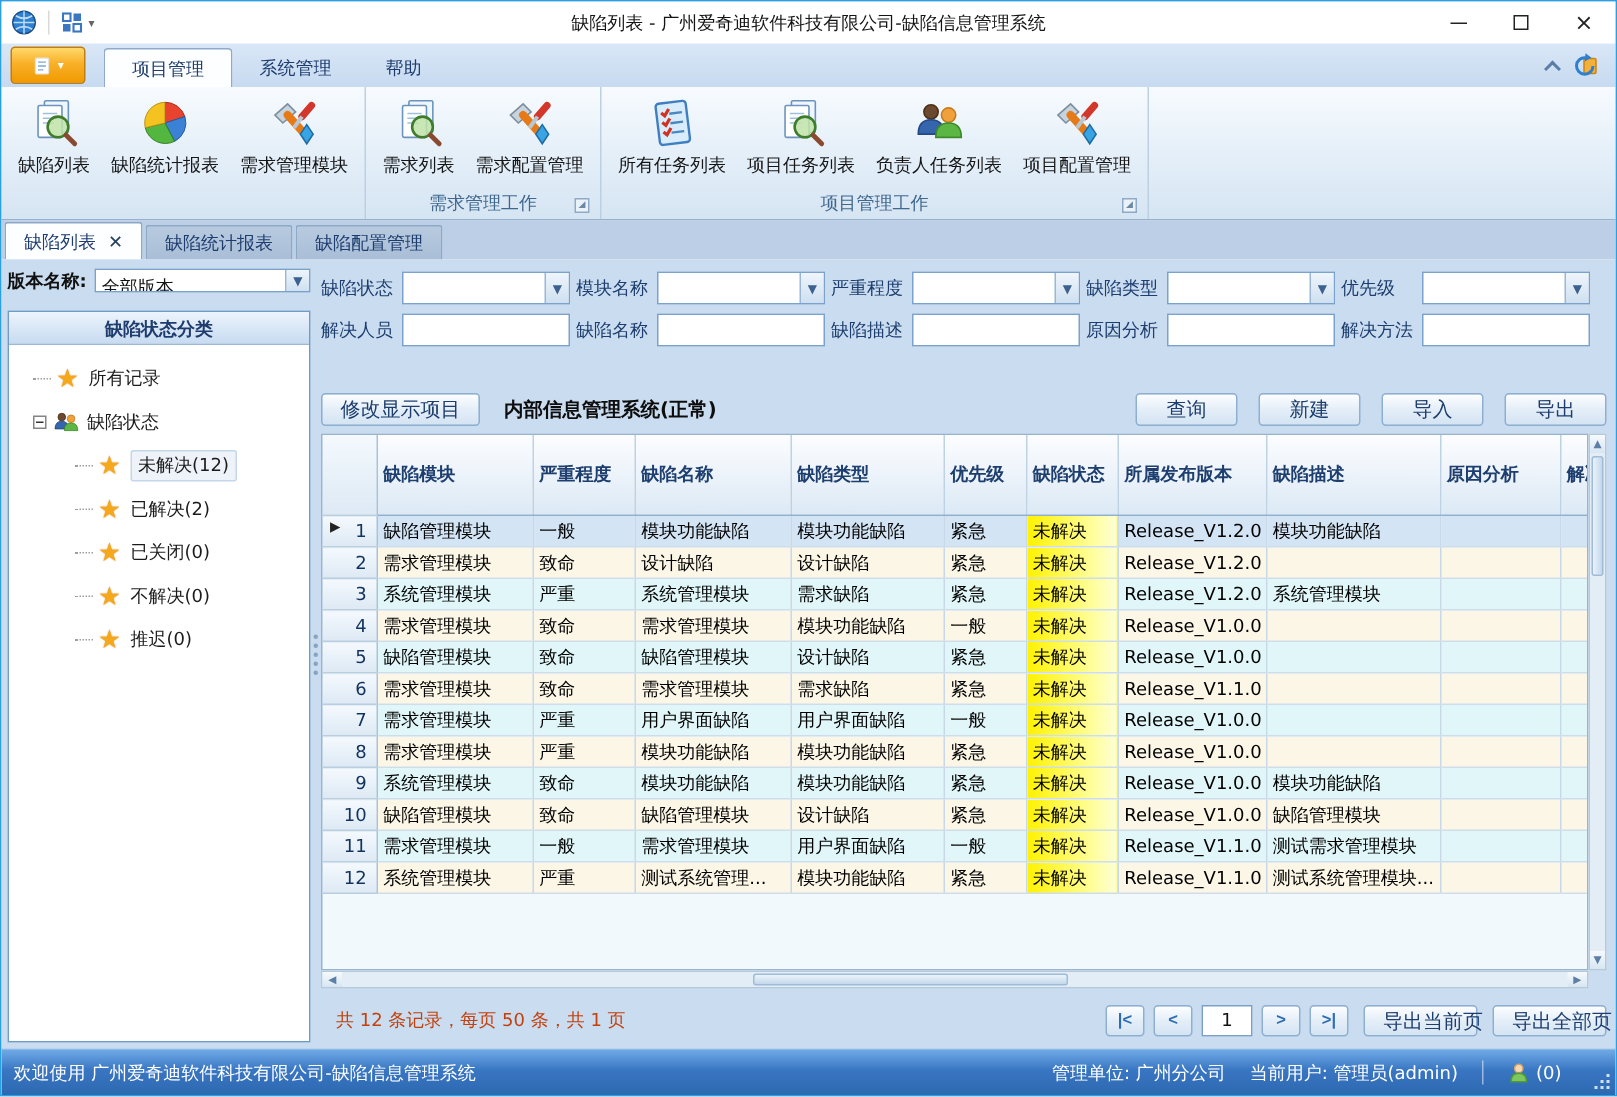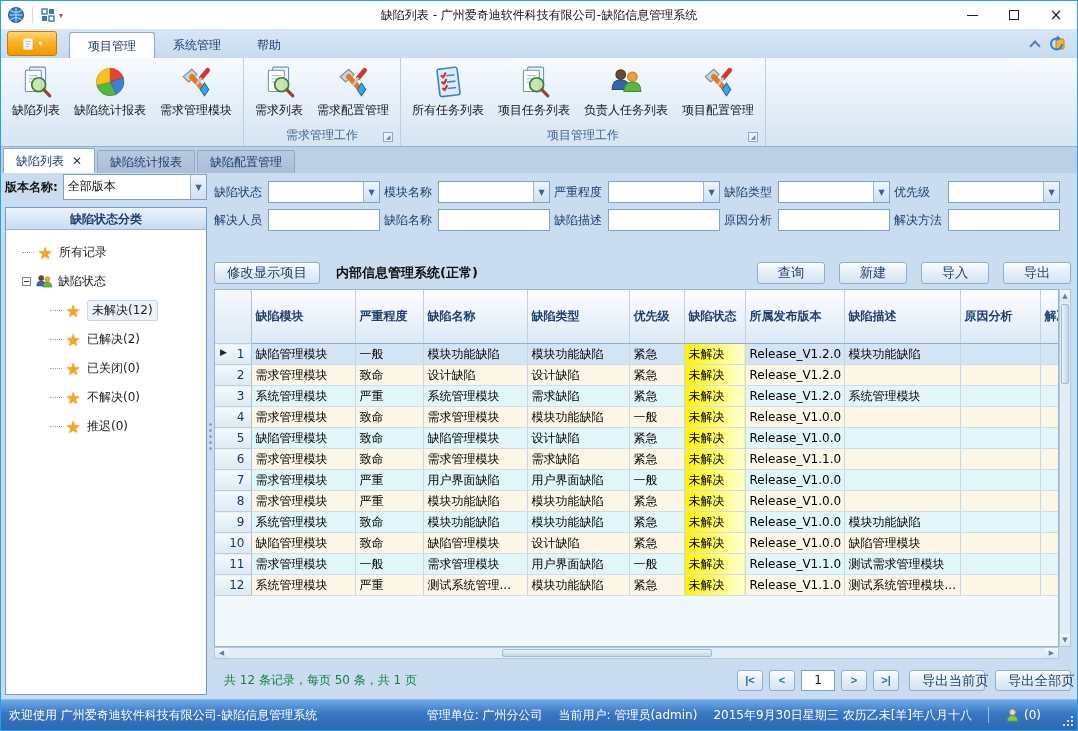--- a/index.html
+++ b/index.html
@@ -51,21 +51,21 @@
   .dtab.active{background:#fdfeff;height:25px;}
   .dtab .close{margin-left:8px;color:#27415f;font-size:12px;line-height:1;}
 
   
   .main{position:absolute;left:0;top:172px;right:0;bottom:31px;background:#cadcf0;}
 
   
   .left-panel{position:absolute;left:4px;top:2px;width:202px;bottom:4px;}
   .version-row{display:flex;align-items:center;height:24px;}
   .version-label{font-weight:bold;color:#111;margin-right:5px;white-space:nowrap;}
-  .combo{flex:1;height:26px;background:#fff;border:1px solid #7ba2cc;display:flex;}
+  .combo{flex:1;height:16px;background:#fff;border:1px solid #7ba2cc;display:flex;}
   .combo-val{flex:1;padding:3px 4px;color:#111;white-space:nowrap;overflow:hidden;}
   .combo-btn{width:16px;background:linear-gradient(#eef5fc,#cfe0f0);border-left:1px solid #9ab7d6;
     color:#3c618f;font-size:8px;display:flex;align-items:center;justify-content:center;}
   .tree-box{position:absolute;left:0;top:32px;right:0;bottom:0;background:#fff;border:1px solid #6f9bc8;}
   .tree-header{height:22px;line-height:22px;text-align:center;font-weight:bold;color:#1e3c6e;
     background:linear-gradient(#ecf4fc,#c7dbf1);border-bottom:1px solid #9db8d4;}
   .tree-body{padding-top:8px;}
   .titem{height:29px;display:flex;align-items:center;color:#1b1b1b;white-space:nowrap;}
   .titem .guide{width:12px;border-top:1px dotted #9f9f9f;margin-right:2px;}
   .titem.lvl0{padding-left:16px;}
@@ -124,21 +124,21 @@
     border:1px solid #9fbbd8;border-radius:2px;}
   .hscroll{position:absolute;left:0;right:12px;bottom:0;height:12px;background:#e3edf6;border:1px solid #b5c9dc;}
   .hscroll .arr{position:absolute;top:0;bottom:0;width:13px;background:linear-gradient(#f6fafd,#d8e6f2);
     color:#5d7fa5;font-size:7px;text-align:center;line-height:11px;}
   .hscroll .arr.right{right:0;}
   .hthumb{position:absolute;top:1px;bottom:1px;left:34%;width:25%;background:linear-gradient(#eaf3fb,#c4d8ea);
     border:1px solid #9fbbd8;border-radius:2px;}
 
   
   .pager{position:absolute;left:0;right:0;bottom:6px;height:26px;display:flex;align-items:center;}
-  .pager-summary{color:#15803d;margin-left:10px;}
+  .pager-summary{color:#c2410c;margin-left:10px;}
   .pager-right{margin-left:auto;display:flex;align-items:center;gap:6px;}
   .navbtn{width:26px;height:21px;padding:0;font-weight:bold;font-size:11px;color:#2e6db4;line-height:19px;}
   .page-input{width:34px;height:21px;border:1px solid #7aa0c8;text-align:center;font:inherit;color:#111;background:#fff;}
   .pager-right .export{width:76px;margin-left:4px;height:21px;line-height:19px;}
 
   
   .statusbar{position:absolute;left:0;right:0;bottom:0;height:31px;color:#fff;display:flex;align-items:center;padding:0 8px;
     background:linear-gradient(#6ea9e6,#3976c2 45%,#2d69b0);border-top:1px solid #8db9e6;}
   .sb-right{margin-left:auto;display:flex;align-items:center;gap:16px;}
   .sb-sep{width:1px;height:16px;background:rgba(255,255,255,.5);}
@@ -699,21 +699,20 @@
       </div>
 
     </div>
   </div>
 
   <div class="statusbar">
     <span>欢迎使用 广州爱奇迪软件科技有限公司-缺陷信息管理系统</span>
     <div class="sb-right">
       <span>管理单位: 广州分公司</span>
       <span>当前用户: 管理员(admin)</span>
-      <span>2015年9月30日星期三 农历乙未[羊]年八月十八</span>
       <span class="sb-sep"></span>
       <span class="sb-msg">
         <svg width="15" height="15" viewBox="0 0 16 16">
           <circle cx="8" cy="4.6" r="3" fill="#f7d7b0" stroke="#caa26f"></circle>
           <path d="M2.5 14 q0 -6 5.5 -6 q5.5 0 5.5 6 z" fill="#7ec75e" stroke="#4f9a36"></path>
         </svg>
         <span>(0)</span>
       </span>
       <span style="width:12px;"></span>
     </div>

